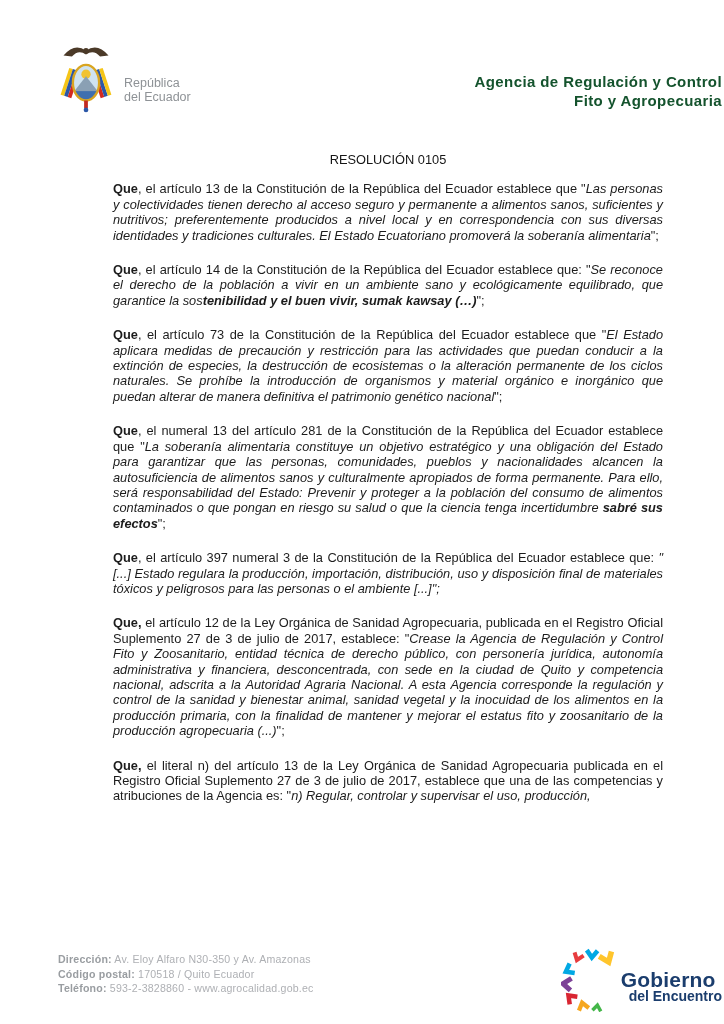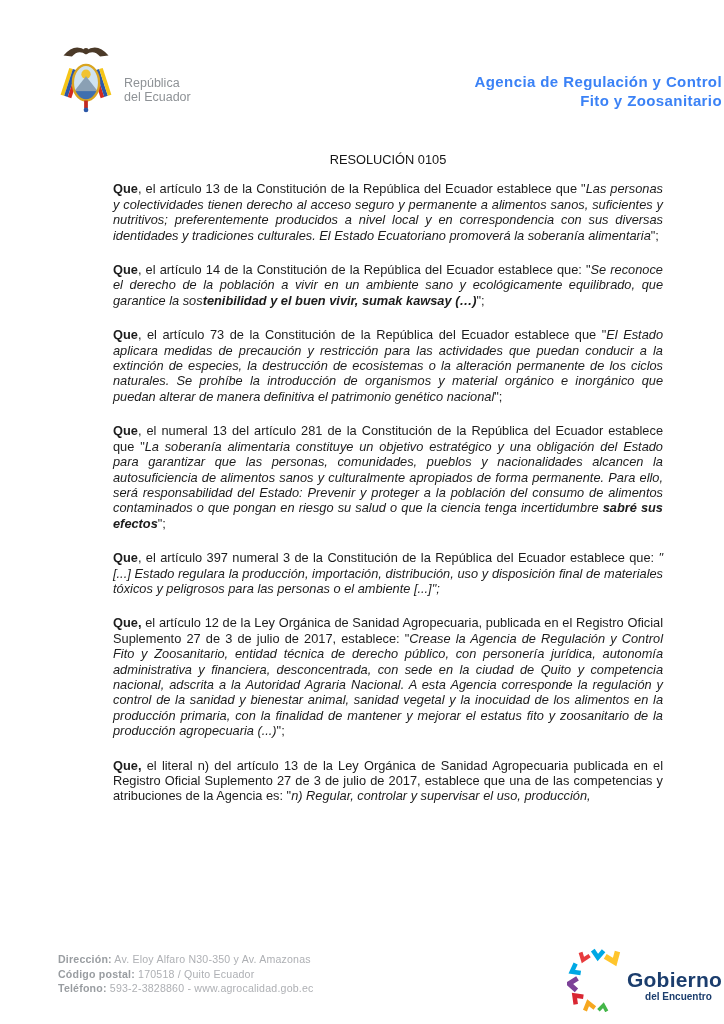--- a/index.html
+++ b/index.html
@@ -10,39 +10,39 @@
     overflow:hidden;
     font-family:"Liberation Sans",sans-serif;
     color:#1c1c1c;
     padding-left:32px;
   }
   
   .letterhead{position:absolute;top:40px;left:56px;right:34px;display:flex;justify-content:space-between;align-items:flex-start;}
   .brand{display:flex;gap:8px;}
   .coa-svg{width:60px;height:76px;display:block;}
   .brand-text{margin-top:36px;color:#8e9296;font-size:12.5px;line-height:14px;}
-  .agency{margin-top:32px;text-align:right;color:#3b82f6;font-weight:bold;font-size:15px;line-height:19px;letter-spacing:0.4px;}
+  .agency{margin-top:32px;text-align:right;color:#14532d;font-weight:bold;font-size:15px;line-height:19px;letter-spacing:0.4px;}
   
   .doc{position:absolute;left:113px;right:93px;top:152px;font-size:12.8px;line-height:15.4px;}
   .doc .h-res,.doc .h-dir,.doc .h-con{font-size:12.8px;line-height:15.4px;margin:0;text-align:center;font-weight:normal;color:#161616;}
   .doc .h-dir{margin-top:10px;}
   .doc .h-con{margin-top:20px;}
   .paras{margin-top:14px;text-align:justify;}
   .para{margin-bottom:19px;}
   .seg-bold{font-weight:bold;}
   .seg-italic{font-style:italic;}
   .seg-bolditalic{font-weight:bold;font-style:italic;}
   
   .footer-contact{position:absolute;left:58px;bottom:28px;font-size:10.6px;line-height:14.6px;color:#aeb0b4;letter-spacing:0.2px;}
   .footer-contact .lbl{color:#999da1;font-weight:bold;}
   .gob{position:absolute;right:34px;bottom:12px;display:flex;align-items:center;}
   .burst-svg{width:58px;height:66px;display:block;margin-right:2px;}
   .gob-text{color:#1b3d6d;margin-top:14px;}
   .gob-name{font-size:21px;font-weight:bold;line-height:20px;letter-spacing:0.2px;}
-  .gob-sub{font-size:10px;font-weight:bold;line-height:13px;margin-left:18px;}
+  .gob-sub{font-size:14px;font-weight:bold;line-height:13px;margin-left:8px;}
 </style>
 </head>
 <body>
 
 <div class="page">
 
   <div class="letterhead">
     <div class="brand">
       <svg class="coa-svg" viewBox="0 0 64 80" aria-hidden="true">
 
@@ -75,21 +75,21 @@
         <rect x="30" y="64" width="4" height="8" fill="#c22a20"></rect>
         <circle cx="32" cy="74" r="2.5" fill="#2b57a7"></circle>
       </svg>
       <div class="brand-text">
         <div>República</div>
         <div>del Ecuador</div>
       </div>
     </div>
     <div class="agency">
       <div>Agencia de Regulación y Control</div>
-      <div>Fito y Zoosanitario</div>
+      <div>Fito y Agropecuaria</div>
     </div>
   </div>
 
   <div class="doc">
     <div class="h-res">RESOLUCIÓN 0105</div>
     <div class="paras" id="paragraphs">
         <div class="para"><span class="seg-bold">Que</span><span class="seg-normal">, el artículo 13 de la Constitución de la República del Ecuador establece que "</span><span class="seg-italic">Las personas y colectividades tienen derecho al acceso seguro y permanente a alimentos sanos, suficientes y nutritivos; preferentemente producidos a nivel local y en correspondencia con sus diversas identidades y tradiciones culturales. El Estado Ecuatoriano promoverá la soberanía alimentaria</span><span class="seg-normal">";</span></div>
         <div class="para"><span class="seg-bold">Que</span><span class="seg-normal">, el artículo 14 de la Constitución de la República del Ecuador establece que: "</span><span class="seg-italic">Se reconoce el derecho de la población a vivir en un ambiente sano y ecológicamente equilibrado, que garantice la sos</span><span class="seg-bolditalic">tenibilidad y el buen vivir, sumak kawsay (…)</span><span class="seg-normal">";</span></div>
         <div class="para"><span class="seg-bold">Que</span><span class="seg-normal">, el artículo 73 de la Constitución de la República del Ecuador establece que "</span><span class="seg-italic">El Estado aplicara medidas de precaución y restricción para las actividades que puedan conducir a la extinción de especies, la destrucción de ecosistemas o la alteración permanente de los ciclos naturales. Se prohíbe la introducción de organismos y material orgánico e inorgánico que puedan alterar de manera definitiva el patrimonio genético nacional</span><span class="seg-normal">";</span></div>
         <div class="para"><span class="seg-bold">Que</span><span class="seg-normal">, el numeral 13 del artículo 281 de la Constitución de la República del Ecuador establece que "</span><span class="seg-italic">La soberanía alimentaria constituye un objetivo estratégico y una obligación del Estado para garantizar que las personas, comunidades, pueblos y nacionalidades alcancen la autosuficiencia de alimentos sanos y culturalmente apropiados de forma permanente. Para ello, será responsabilidad del Estado: Prevenir y proteger a la población del consumo de alimentos contaminados o que pongan en riesgo su salud o que la ciencia tenga incertidumbre </span><span class="seg-bolditalic">sabré sus efectos</span><span class="seg-normal">";</span></div>

